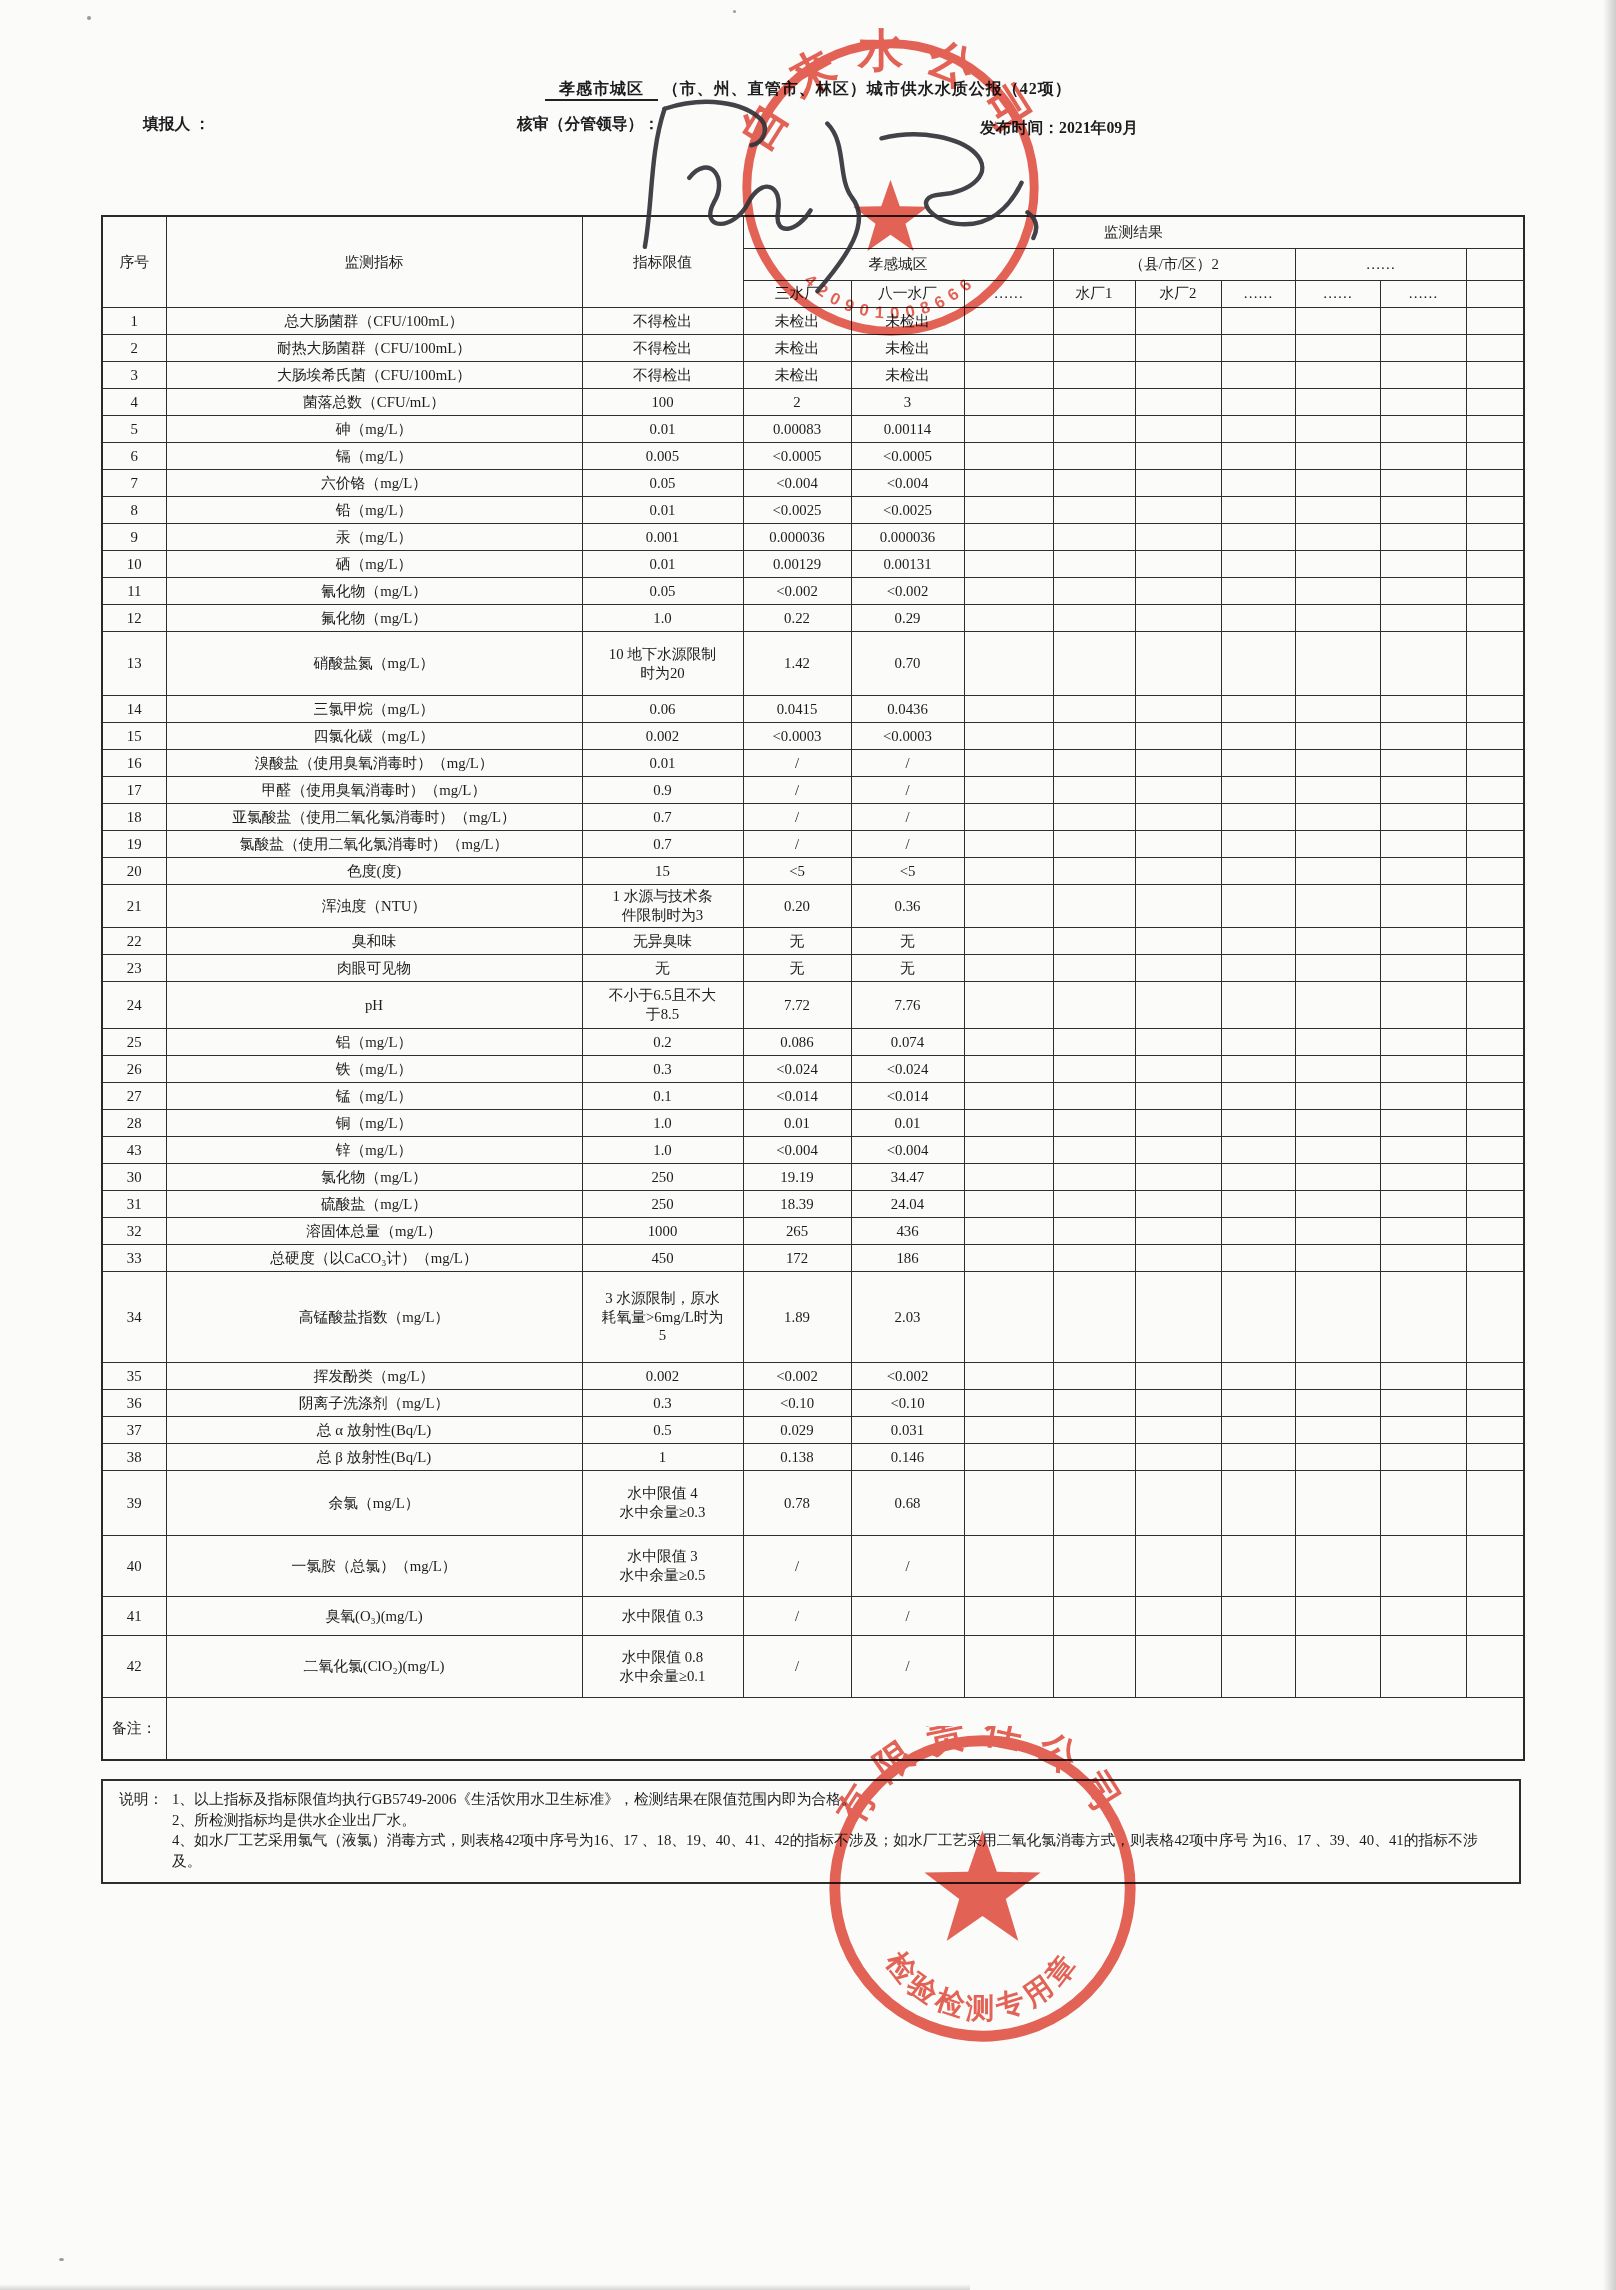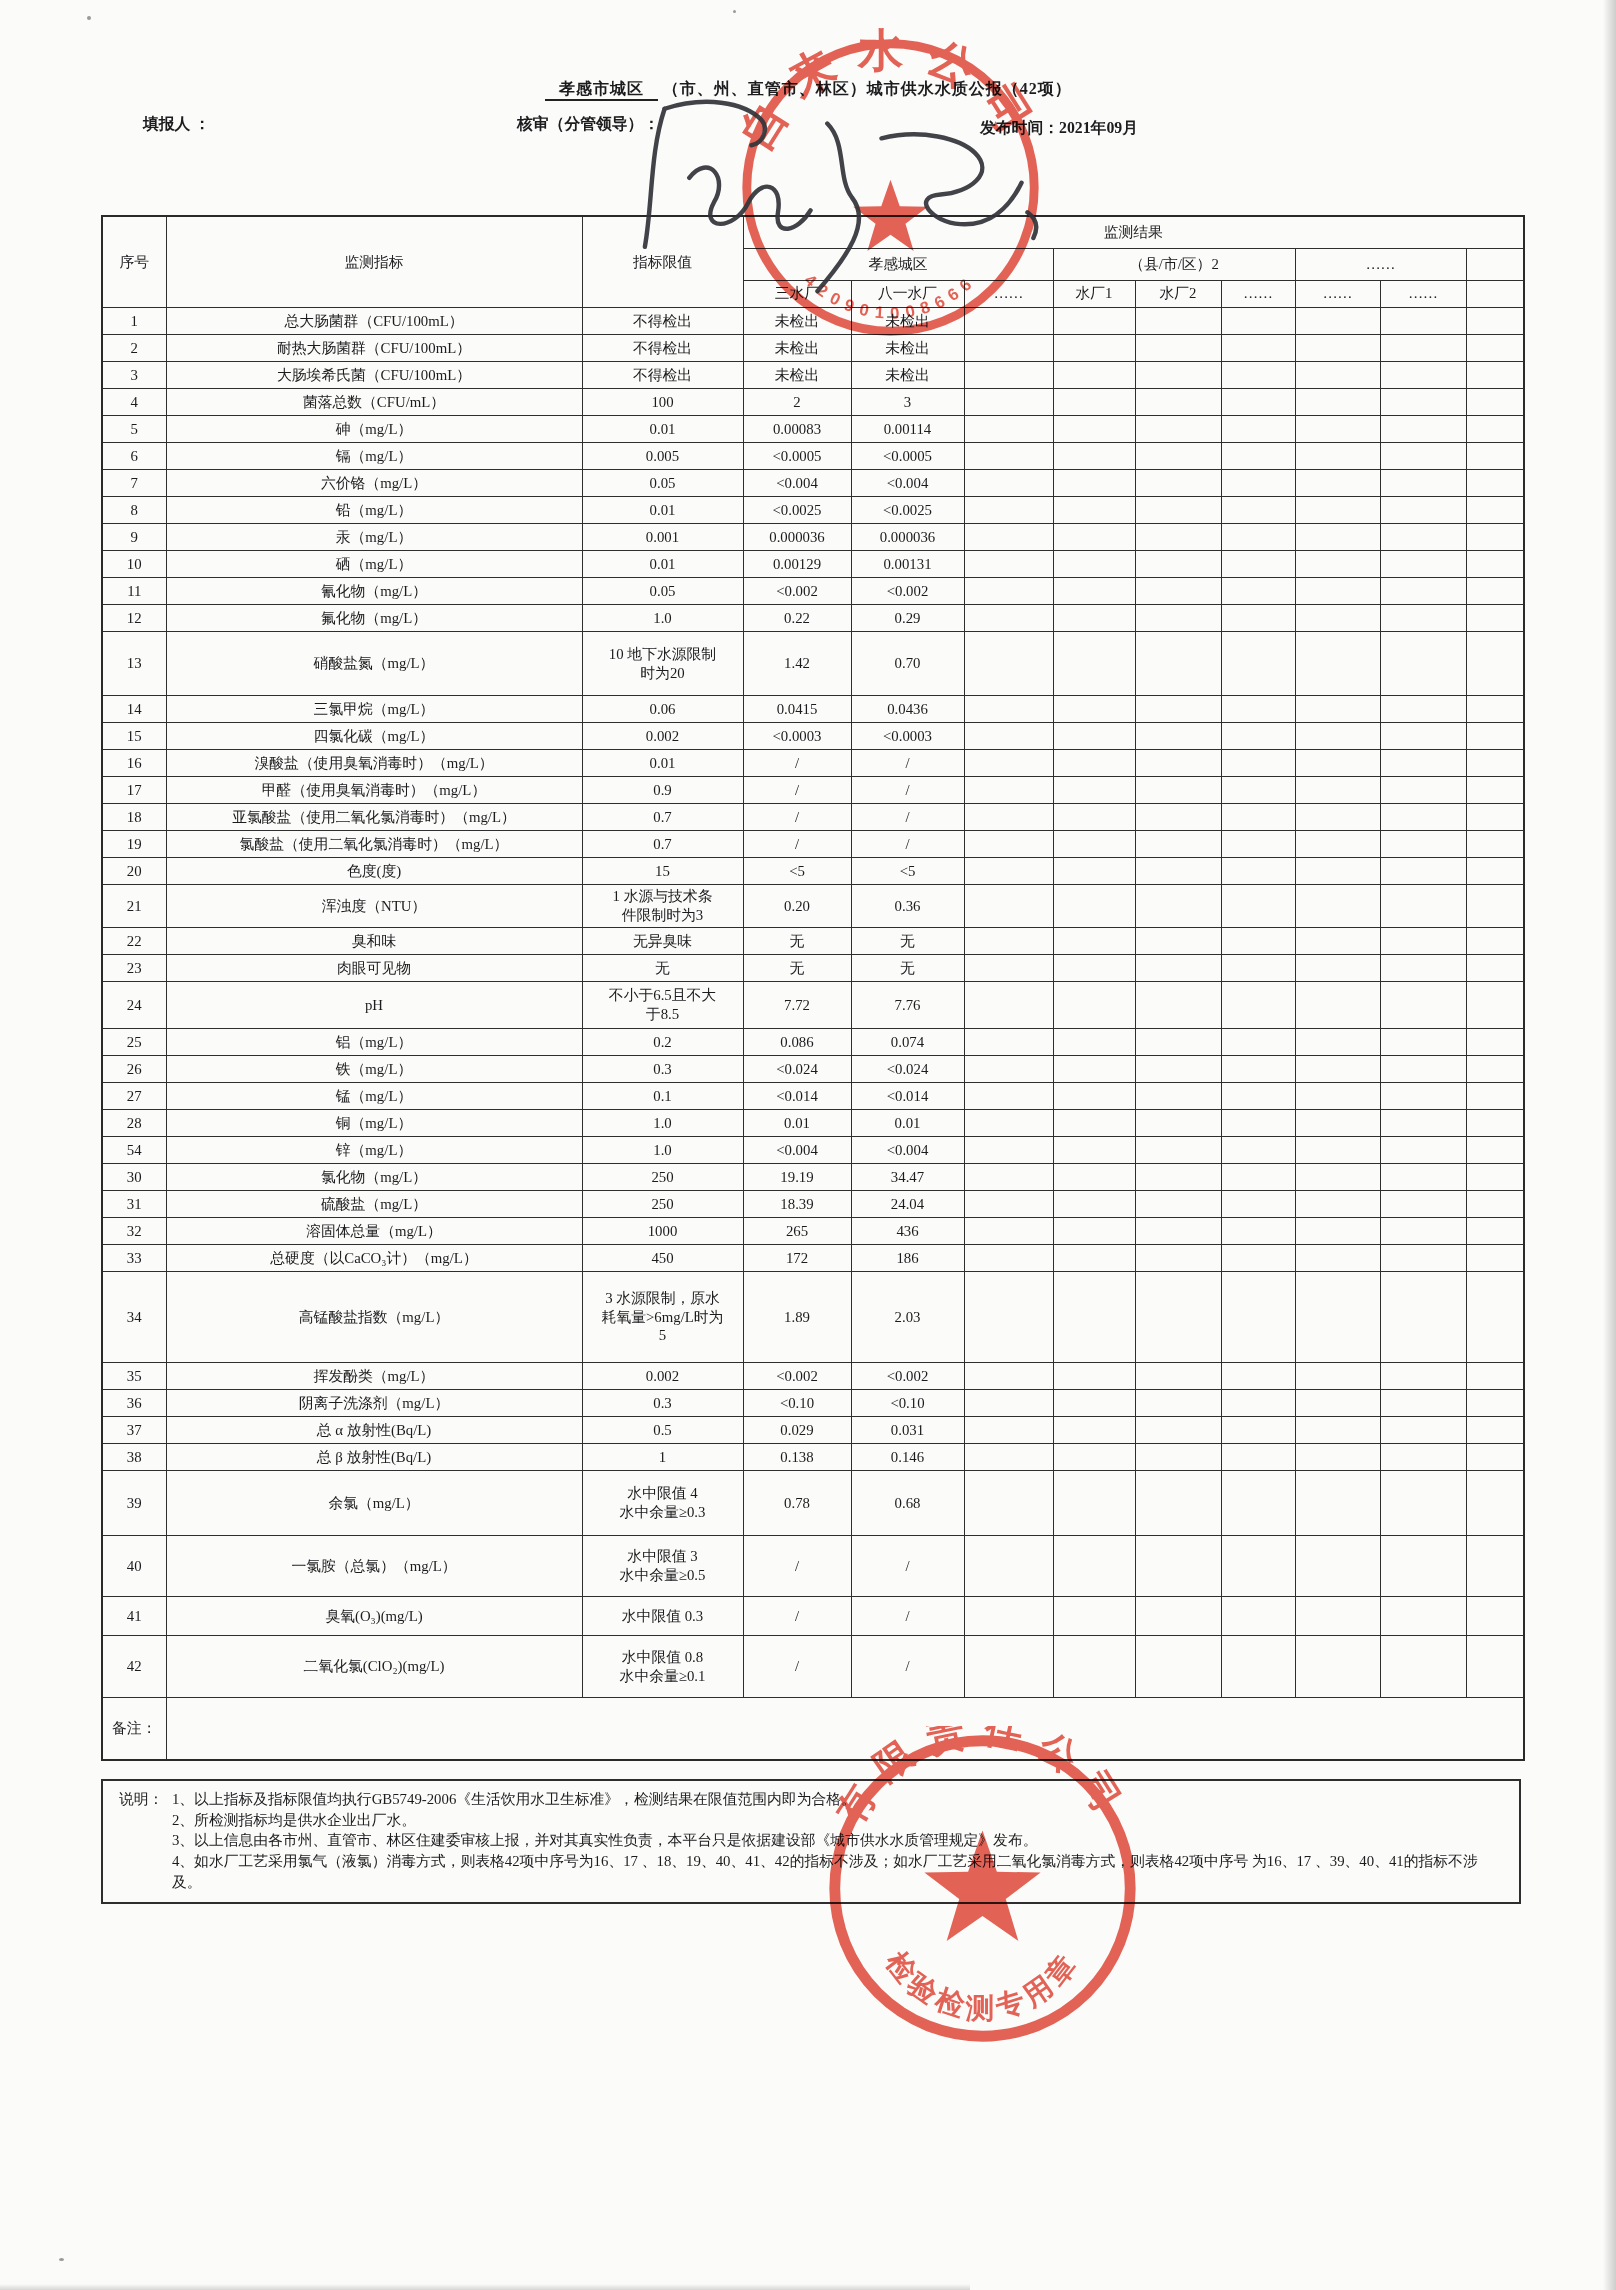--- a/index.html
+++ b/index.html
@@ -517,21 +517,21 @@
           <td class="c-val">0.01</td>
           <td class="c-val"></td>
           <td class="c-val"></td>
           <td class="c-val"></td>
           <td class="c-val"></td>
           <td class="c-val"></td>
           <td class="c-val"></td>
           <td class="c-val"></td>
         </tr>
         <tr style="height: 27px;">
-          <td class="c-seq">54</td>
+          <td class="c-seq">43</td>
           <td class="c-ind">锌（mg/L）</td>
           <td class="c-lim">1.0</td>
           <td class="c-val">&lt;0.004</td>
           <td class="c-val">&lt;0.004</td>
           <td class="c-val"></td>
           <td class="c-val"></td>
           <td class="c-val"></td>
           <td class="c-val"></td>
           <td class="c-val"></td>
           <td class="c-val"></td>
@@ -728,21 +728,20 @@
         <td class="remark-cell">备注：</td>
         <td colspan="11"></td>
       </tr>
     </tbody>
   </table>
 
   <div class="notes-box">
     <span class="notes-label">说明：</span>
     <div class="note-item">1、以上指标及指标限值均执行GB5749-2006《生活饮用水卫生标准》，检测结果在限值范围内即为合格。</div>
     <div class="note-item">2、所检测指标均是供水企业出厂水。</div>
-    <div class="note-item">3、以上信息由各市州、直管市、林区住建委审核上报，并对其真实性负责，本平台只是依据建设部《城市供水水质管理规定》发布。</div>
     <div class="note-item">4、如水厂工艺采用氯气（液氯）消毒方式，则表格42项中序号为16、17 、18、19、40、41、42的指标不涉及；如水厂工艺采用二氧化氯消毒方式，则表格42项中序号 为16、17 、39、40、41的指标不涉及。</div>
   </div>
 
   <svg class="stamp" style="left:733px;top:27.6px;" width="315" height="319" viewBox="0 0 320 320">
     <defs>
       <path id="topArc" d="M 32,195 A 131,131 0 1 1 288,195" fill="none"></path>
       <path id="topDigits" d="M 45,212 A 122,122 0 0 0 275,212" fill="none"></path>
     </defs>
     <circle cx="160" cy="160" r="146" fill="none" stroke="#e2483a" stroke-width="9"></circle>
     <polygon fill="#e2483a" points="160,138 169.4,165.1 198,165.6 175.2,182.9 183.5,210.4 160,194 136.5,210.4 144.8,182.9 122,165.6 150.6,165.1" transform="translate(0,14) scale(1.0)"></polygon>

